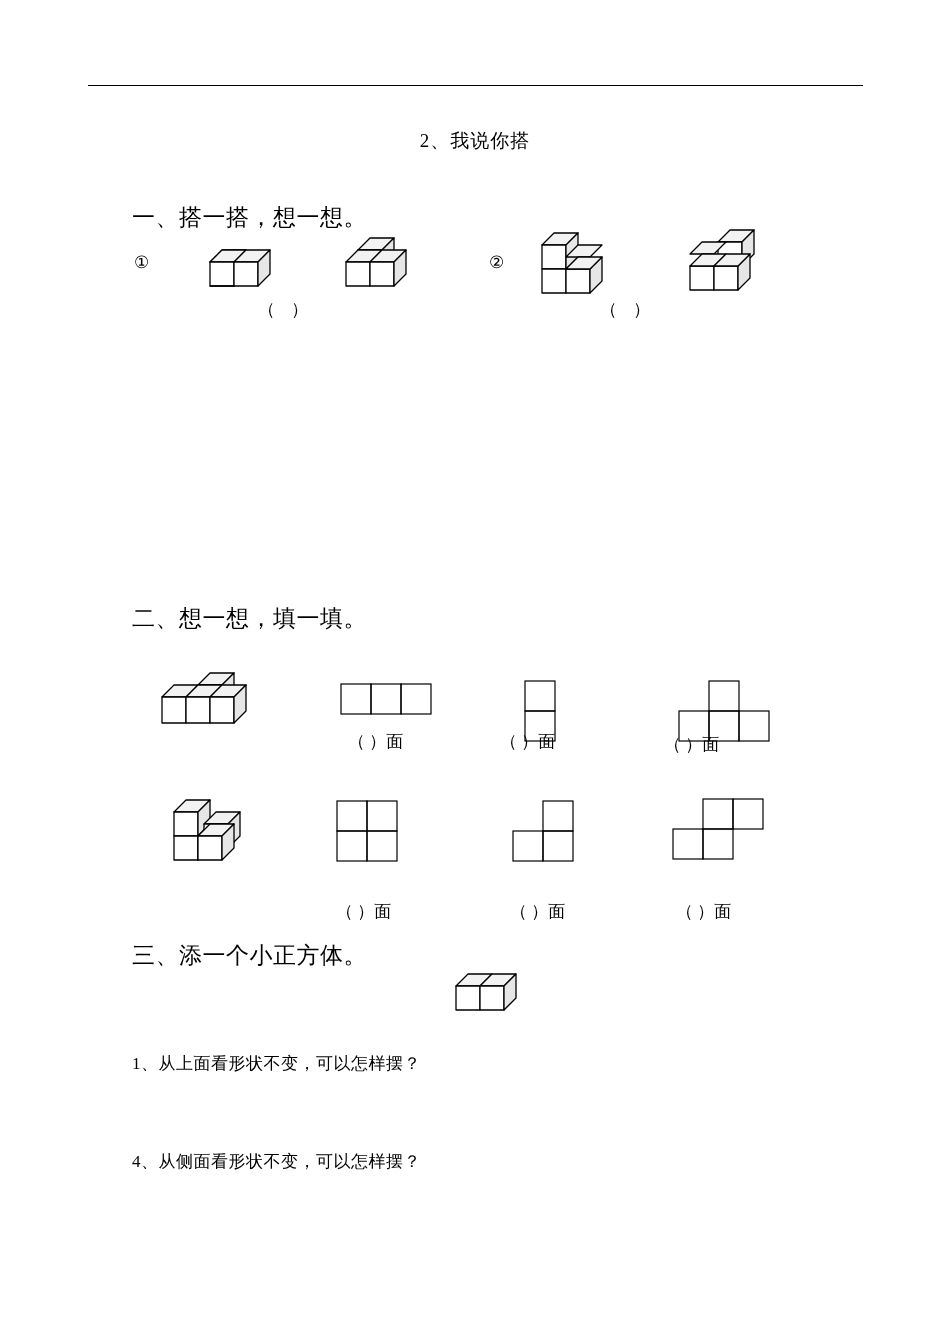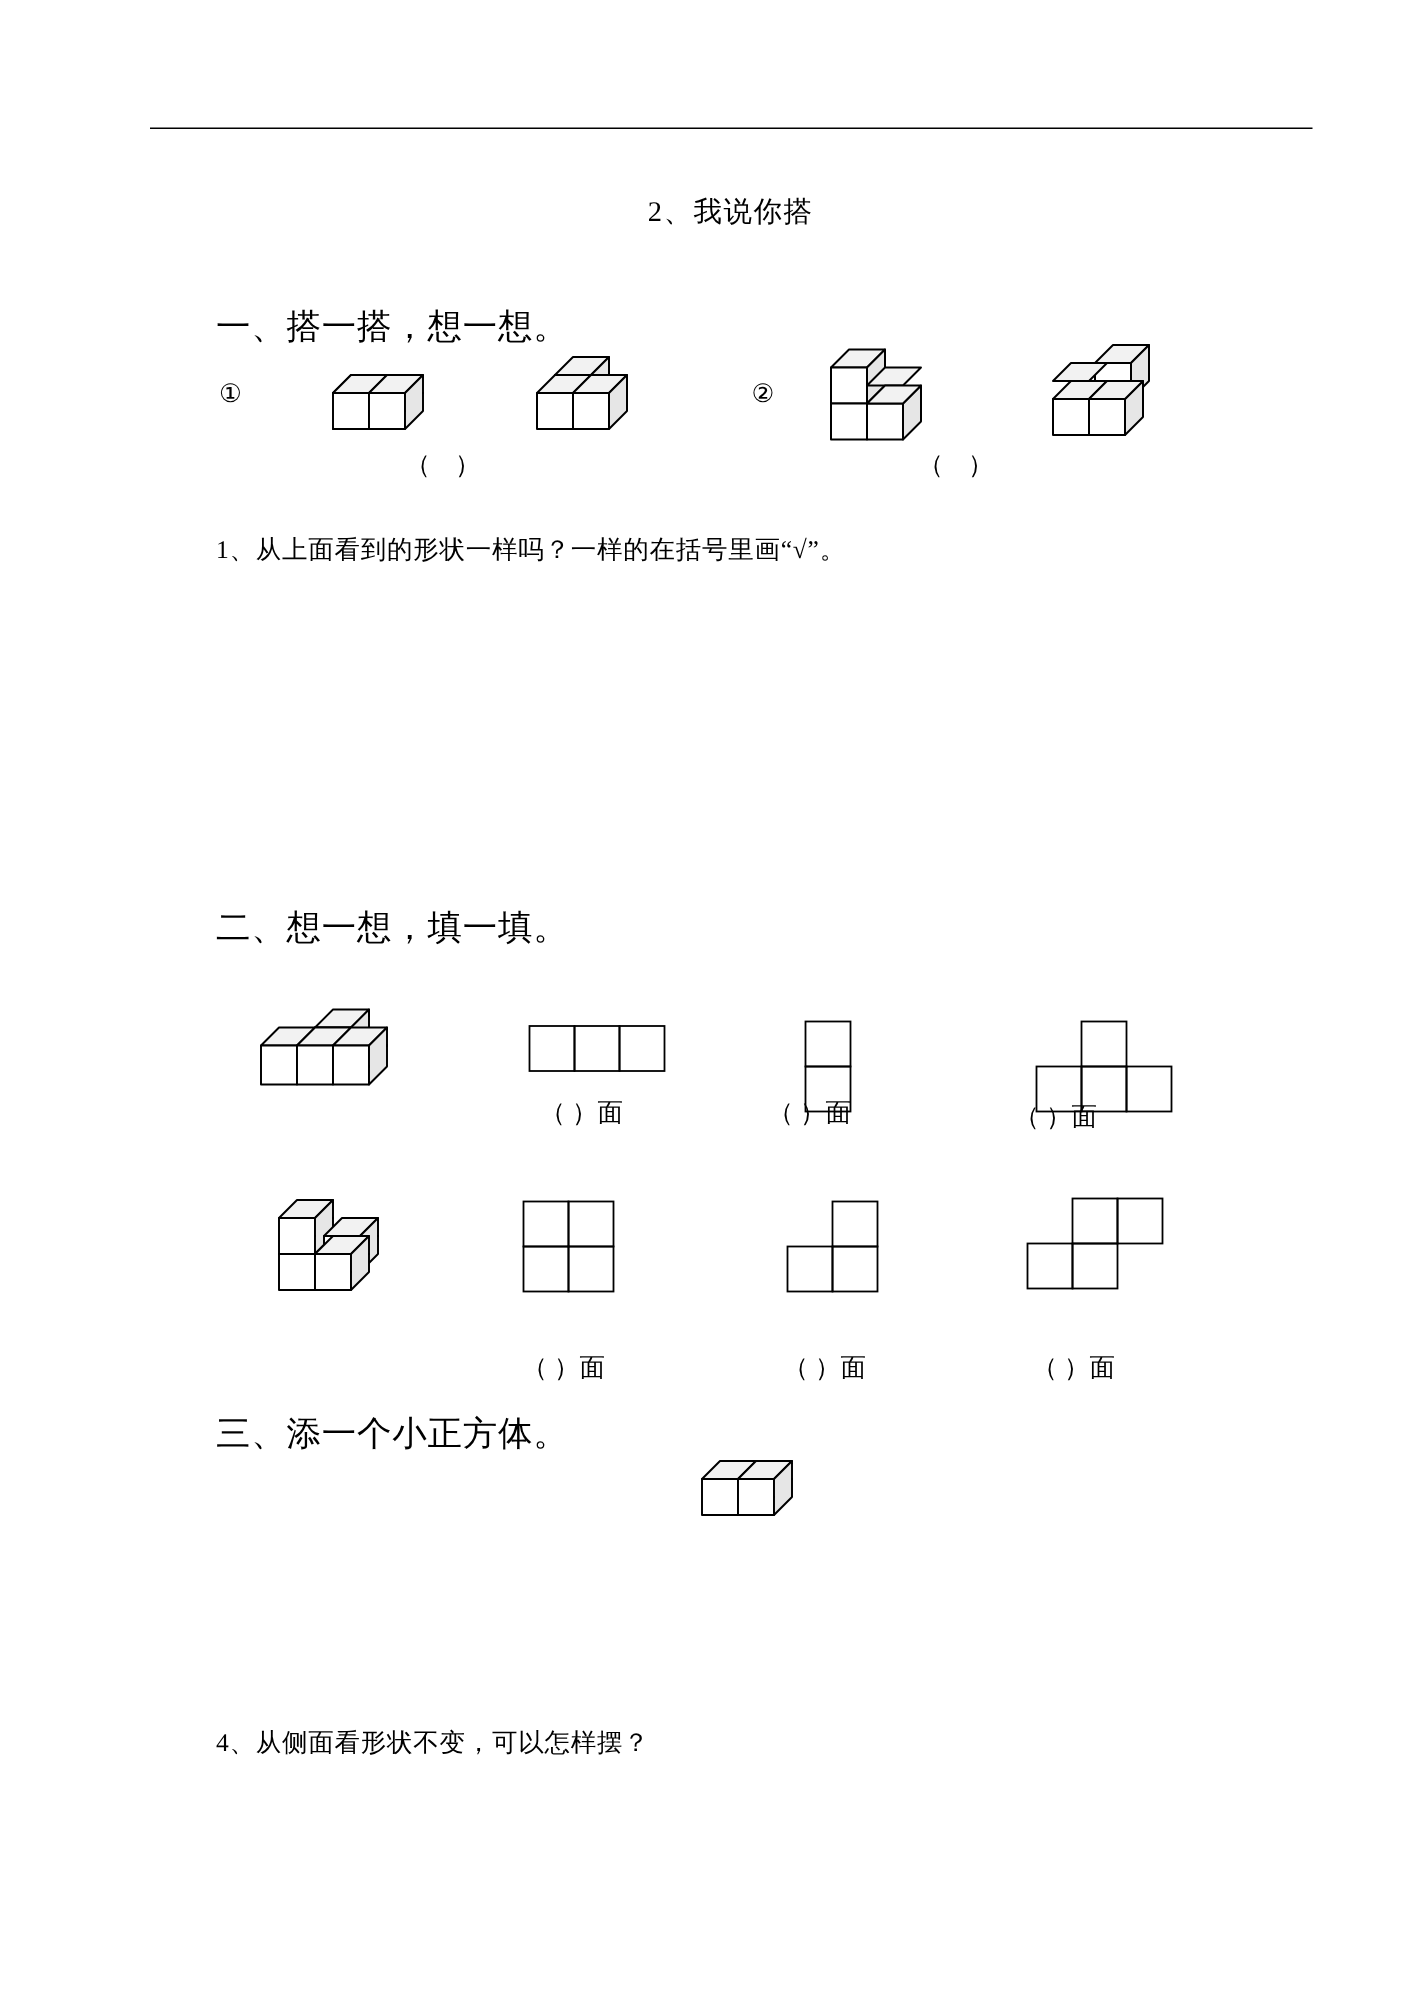--- a/index.html
+++ b/index.html
@@ -10,21 +10,21 @@
   body {
     width: 950px;
     height: 1344px;
     position: relative;
     font-family: "Liberation Serif", serif;
     color: #000;
     overflow: hidden;
   }
   .page {
     position: absolute;
-    left: 12px; top: 0;
+    left: 0; top: 0;
     width: 768px;
     height: 1344px;
   }
   .top-rule {
     position: absolute;
     left: 88px;
     top: 85px;
     width: 775px;
     height: 0;
     border-top: 1.5px solid #000;
@@ -154,21 +154,20 @@
 
         <rect x="38" y="44" width="24" height="24" fill="#ffffff"></rect>
         <polygon points="62,44 74,32 74,56 62,68" fill="#e6e6e6"></polygon>
         <polygon points="38,44 50,32 74,32 62,44" fill="#f2f2f2"></polygon>
       </g>
     </svg>
   </div>
 
   <div class="paren" style="left:600px; top:298px;">（        ）</div>
 
-  <div class="q" style="left:132px; top:355px;">1、从上面看到的形状一样吗？一样的在括号里画“√”。</div>
 
   <div class="sec" style="left:132px; top:603px;">二、想一想，填一填。</div>
 
   <div class="fig" style="left:152px; top:665px;">
     <svg width="120" height="85" viewBox="0 0 120 85">
       <g fill="#ffffff" stroke="#000" stroke-width="1.3" stroke-linejoin="round">
 
         <polygon points="46,20 58,8 82,8 70,20" fill="#f2f2f2"></polygon>
         <rect x="46" y="20" width="24" height="24" fill="#ffffff"></rect>
         <polygon points="70,20 82,8 82,32 70,44" fill="#e6e6e6"></polygon>
@@ -285,15 +284,16 @@
       <g fill="#ffffff" stroke="#000" stroke-width="1.3" stroke-linejoin="round">
         <polygon points="8,20 20,8 44,8 32,20" fill="#f2f2f2"></polygon>
         <polygon points="32,20 44,8 68,8 56,20" fill="#f2f2f2"></polygon>
         <rect x="8" y="20" width="24" height="24" fill="#ffffff"></rect>
         <rect x="32" y="20" width="24" height="24" fill="#ffffff"></rect>
         <polygon points="56,20 68,8 68,32 56,44" fill="#e6e6e6"></polygon>
       </g>
     </svg>
   </div>
 
+  <div class="q" style="left:132px; top:1052px;">1、从上面看形状不变，可以怎样摆？</div>
   <div class="q" style="left:132px; top:1150px;">4、从侧面看形状不变，可以怎样摆？</div>
 
 </div>
 
 </body></html>

